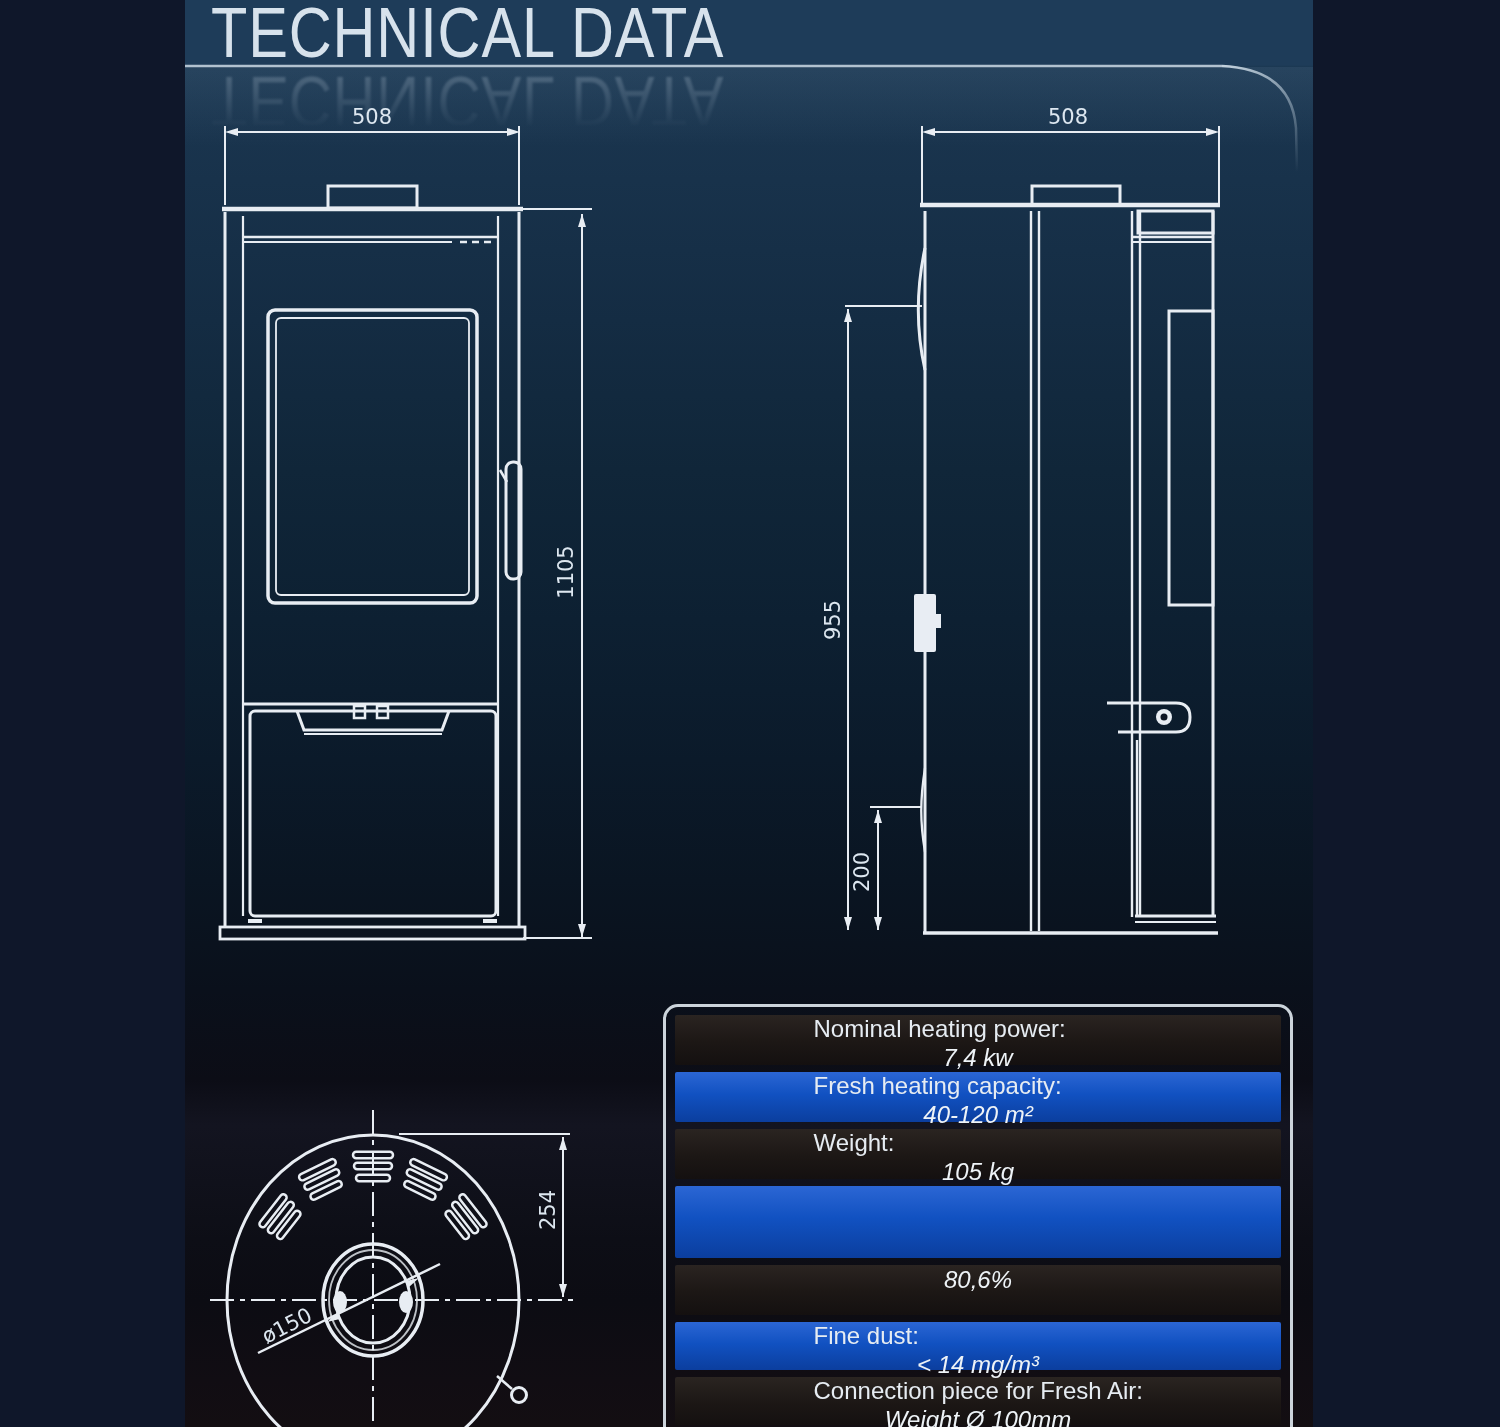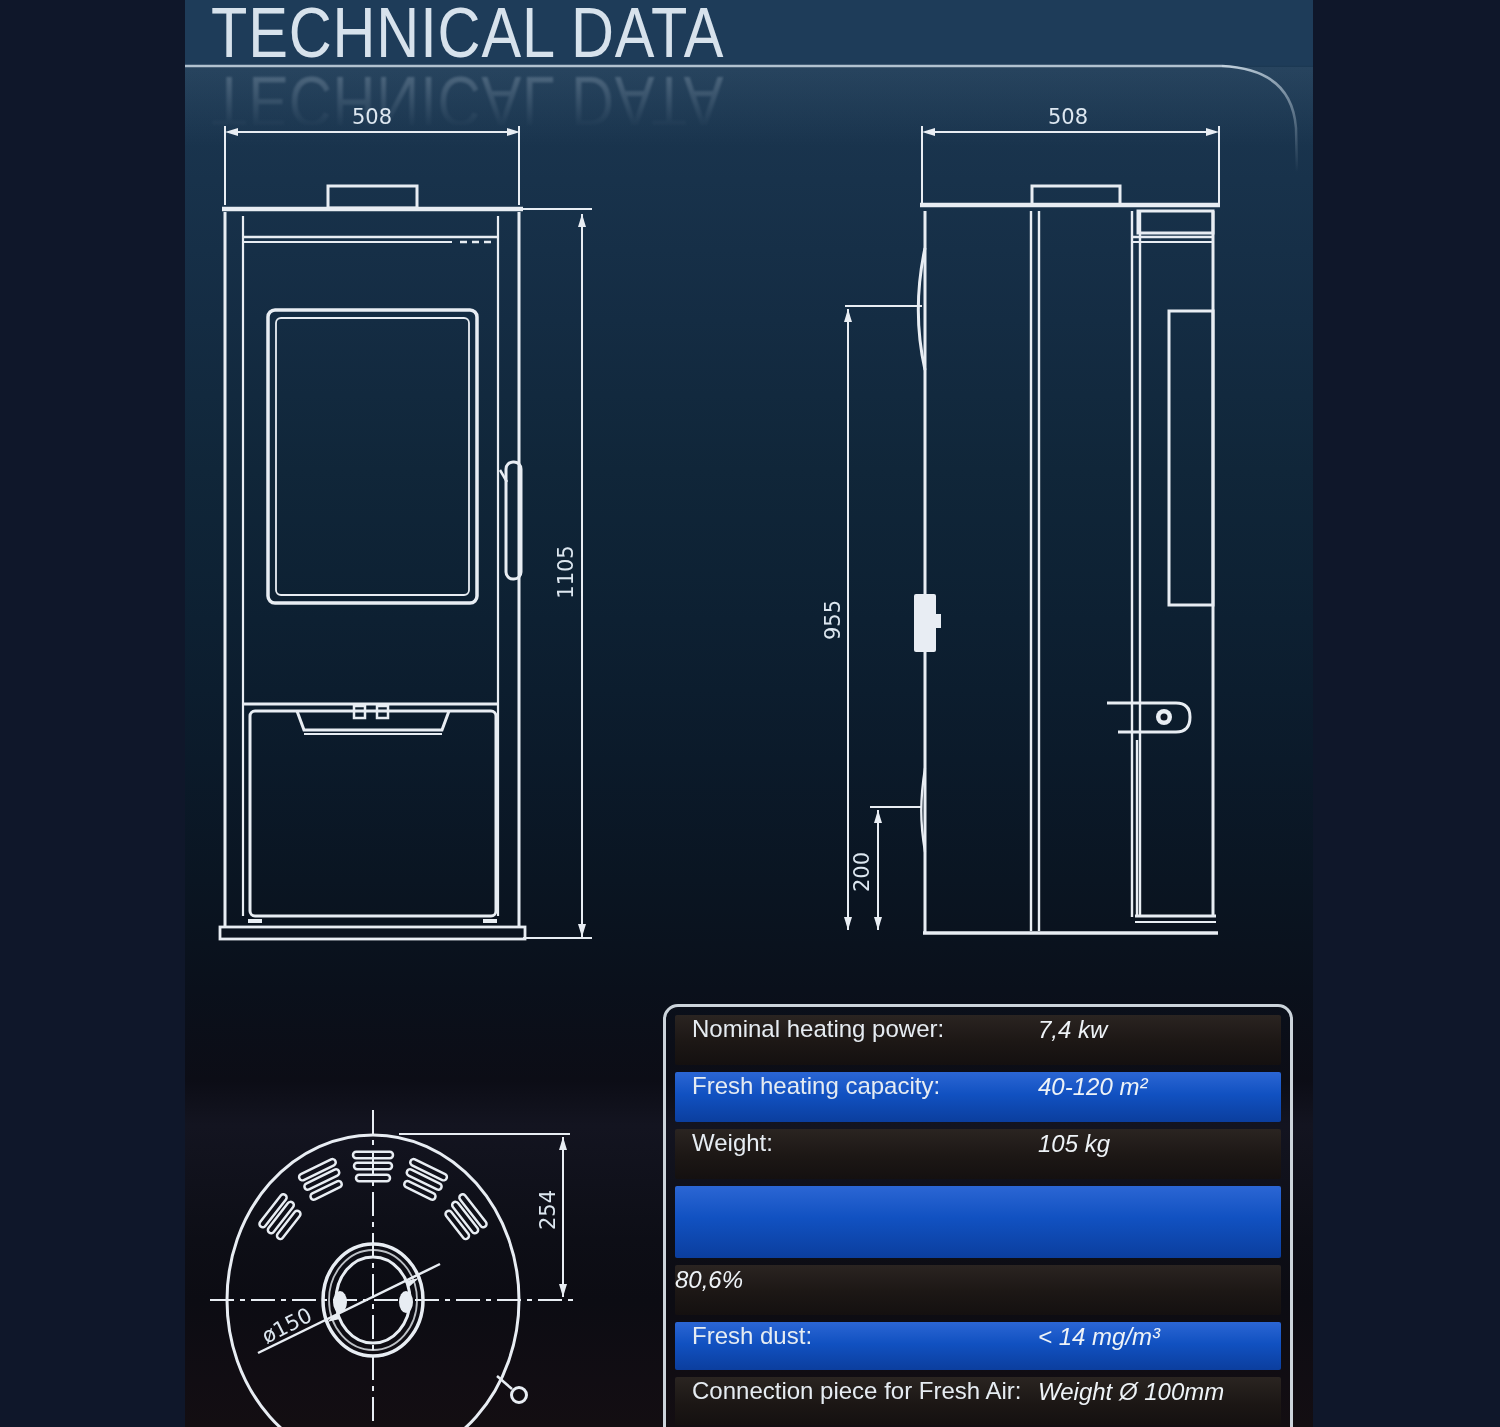--- a/index.html
+++ b/index.html
@@ -19,21 +19,21 @@
     font-size:70px;color:#b9c9d8;letter-spacing:1px;white-space:nowrap;
     transform:scale(0.85,-1);transform-origin:0 0;opacity:0.30;filter:blur(1.3px);
     -webkit-mask-image:linear-gradient(to bottom,rgba(0,0,0,0) 8%,rgba(0,0,0,0.9) 92%);
     mask-image:linear-gradient(to bottom,rgba(0,0,0,0) 8%,rgba(0,0,0,0.9) 92%);}
   svg.drawings{position:absolute;left:0;top:0;width:1128px;height:1427px;}
   svg.drawings path,svg.drawings rect,svg.drawings line,svg.drawings circle,svg.drawings ellipse{vector-effect:none;}
   svg .dimtext{font-family:"DejaVu Sans", sans-serif;font-size:21px;fill:#dde7f0;}
 
   .spec-table{position:absolute;left:478px;top:1004px;width:630px;height:460px;
     border:3px solid #ccd4db;border-radius:15px;padding:8px 9px;box-sizing:border-box;}
-  .spec-row{display:flex;margin-bottom:7px;border-radius:2px;}
+  .spec-row{display:flex;align-items:center;margin-bottom:7px;border-radius:2px;flex-direction:column;}
   .spec-row.dark{background:linear-gradient(180deg,#2a2421 0%,#1c1715 55%,#141010 100%);}
   .spec-row.blue{background:linear-gradient(180deg,#2b66d4 0%,#1151c1 45%,#0b3e9e 100%);}
   .spec-row .lbl{width:346px;padding-left:17px;font-size:24px;color:#e6ecf2;flex:none;}
   .spec-row .val{flex:1;font-size:24px;color:#eef3f7;white-space:pre-line;line-height:1.25;font-style:italic;}
   .h50{height:50px;} .h72{height:72px;} .h48{height:48px;}
 </style>
 </head>
 <body>
 
 <div class="page">
@@ -255,21 +255,21 @@
       <div class="spec-row dark h50">
         <span class="lbl">Weight:</span>
         <span class="val">105 kg</span>
       </div>
       <div class="spec-row blue h72">
       </div>
       <div class="spec-row dark h50">
         <span class="val">80,6%</span>
       </div>
       <div class="spec-row blue h48">
-        <span class="lbl">Fresh dust:</span>
+        <span class="lbl">Fine dust:</span>
         <span class="val">&lt; 14 mg/m³</span>
       </div>
       <div class="spec-row dark h48">
         <span class="lbl">Connection piece for Fresh Air:</span>
         <span class="val">Weight Ø 100mm</span>
       </div>
 
     </div>
   </div>
 </div>

